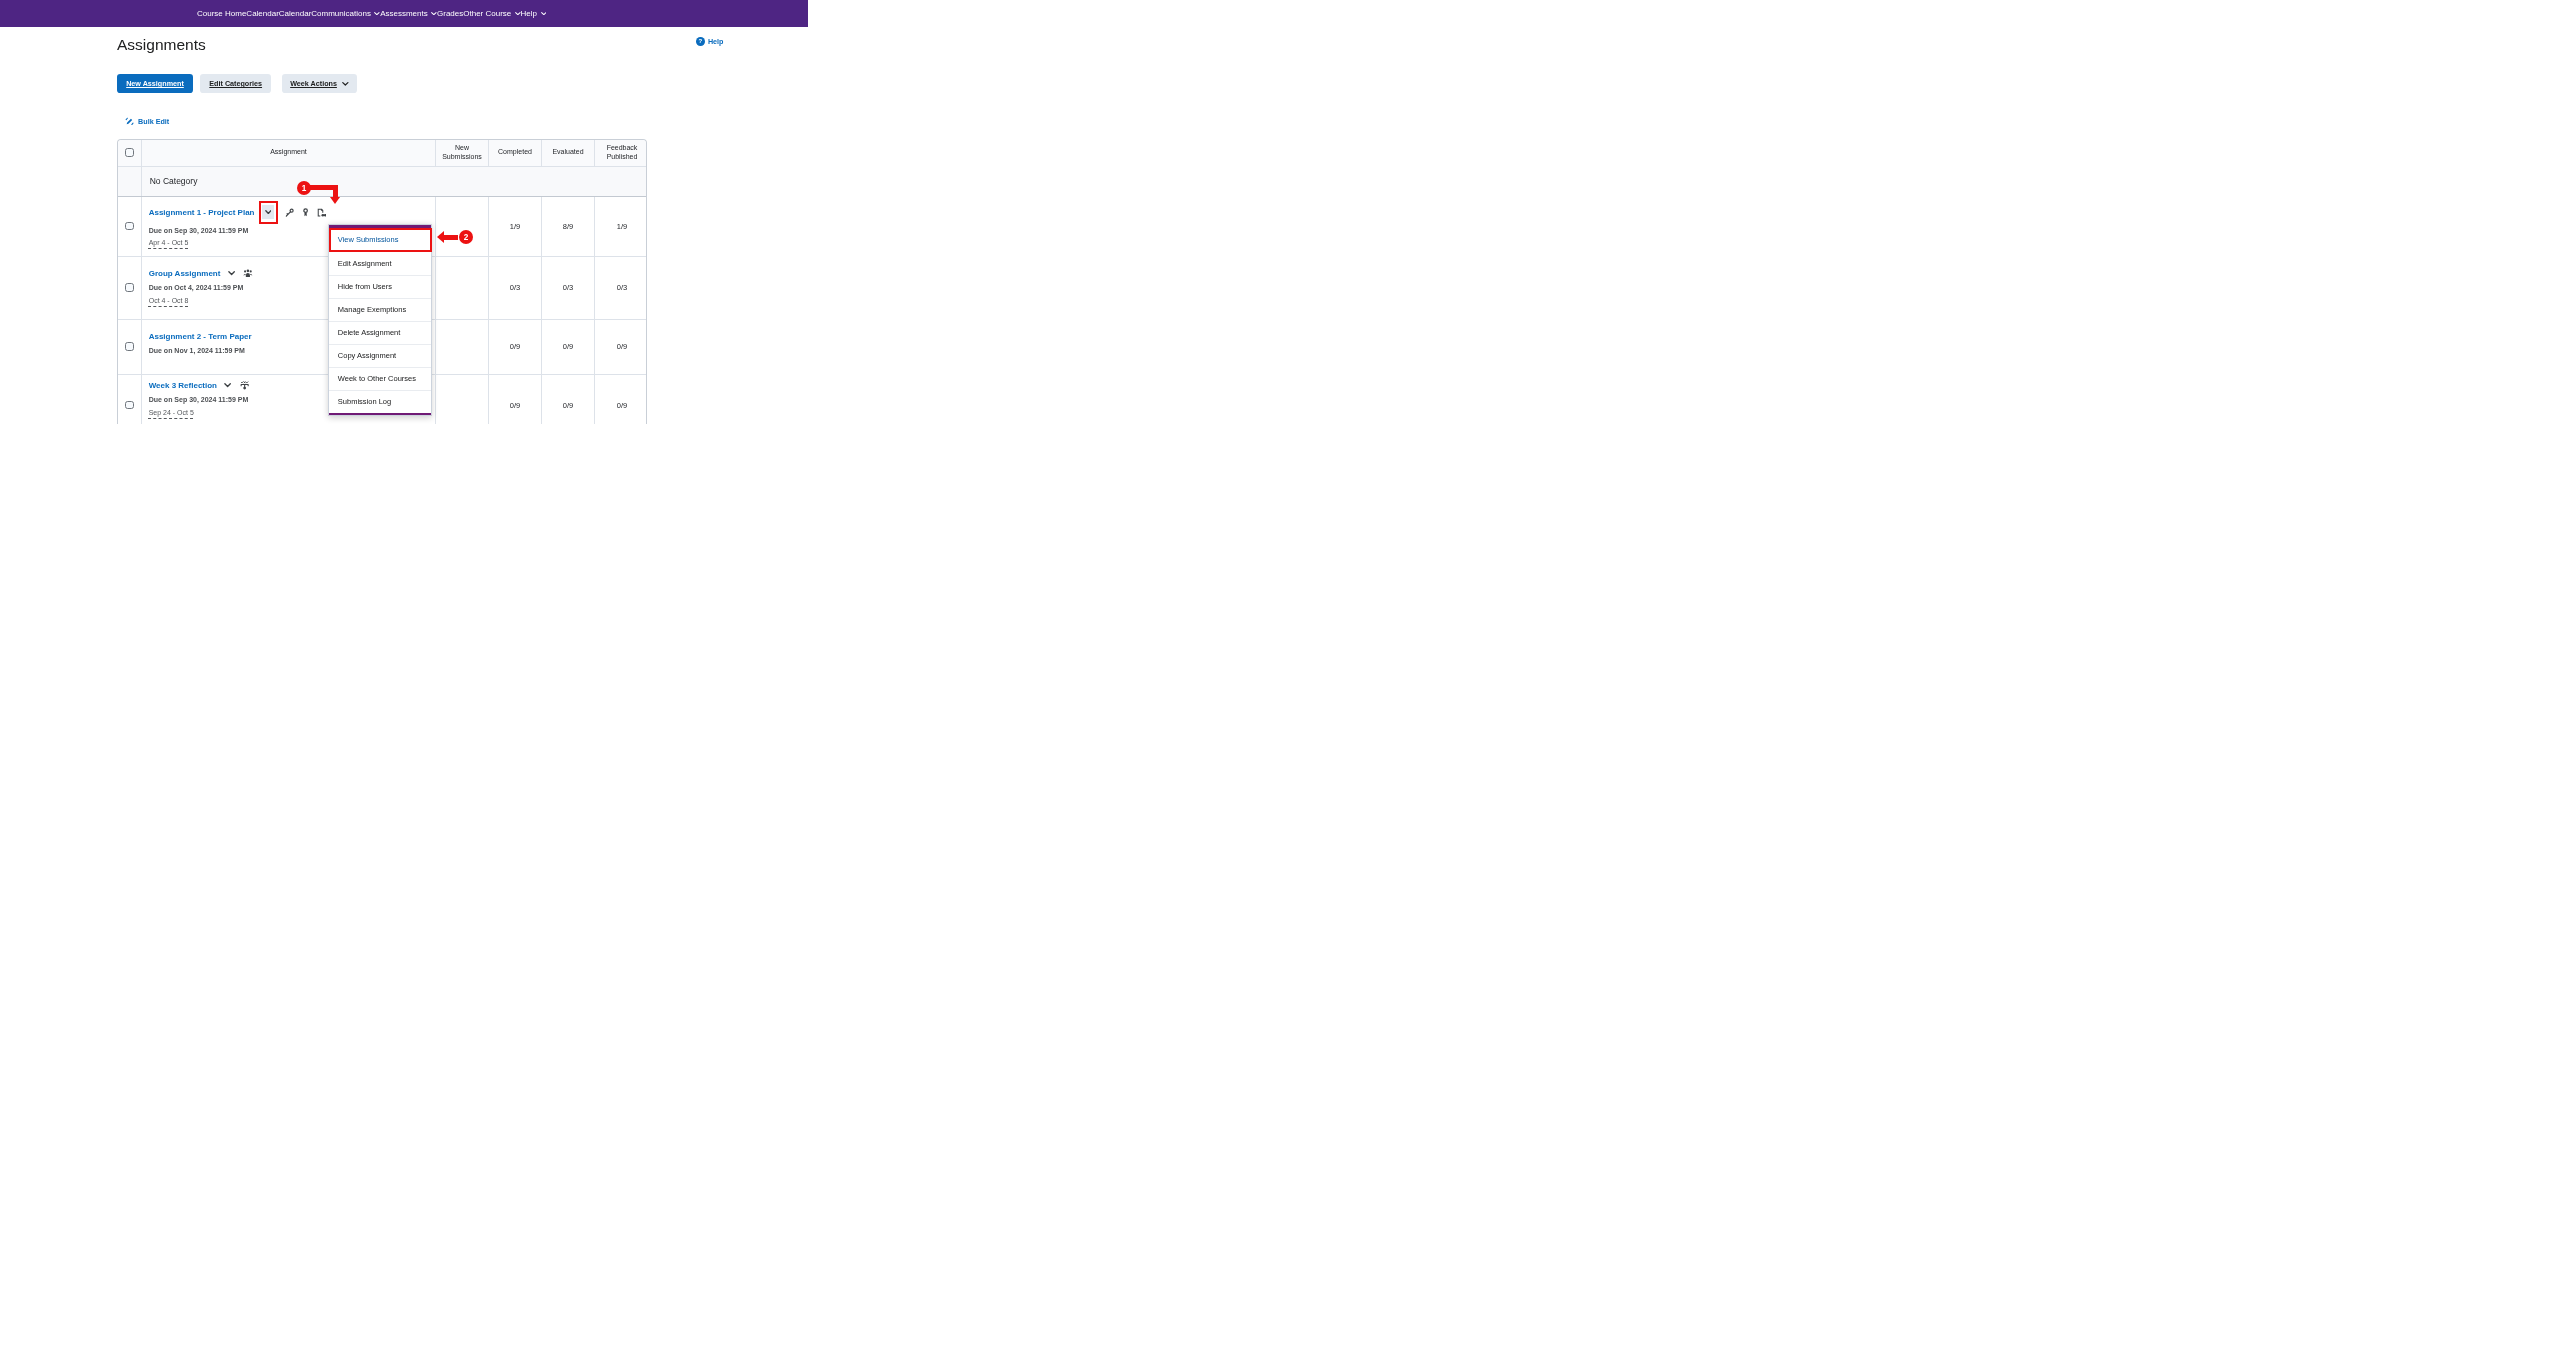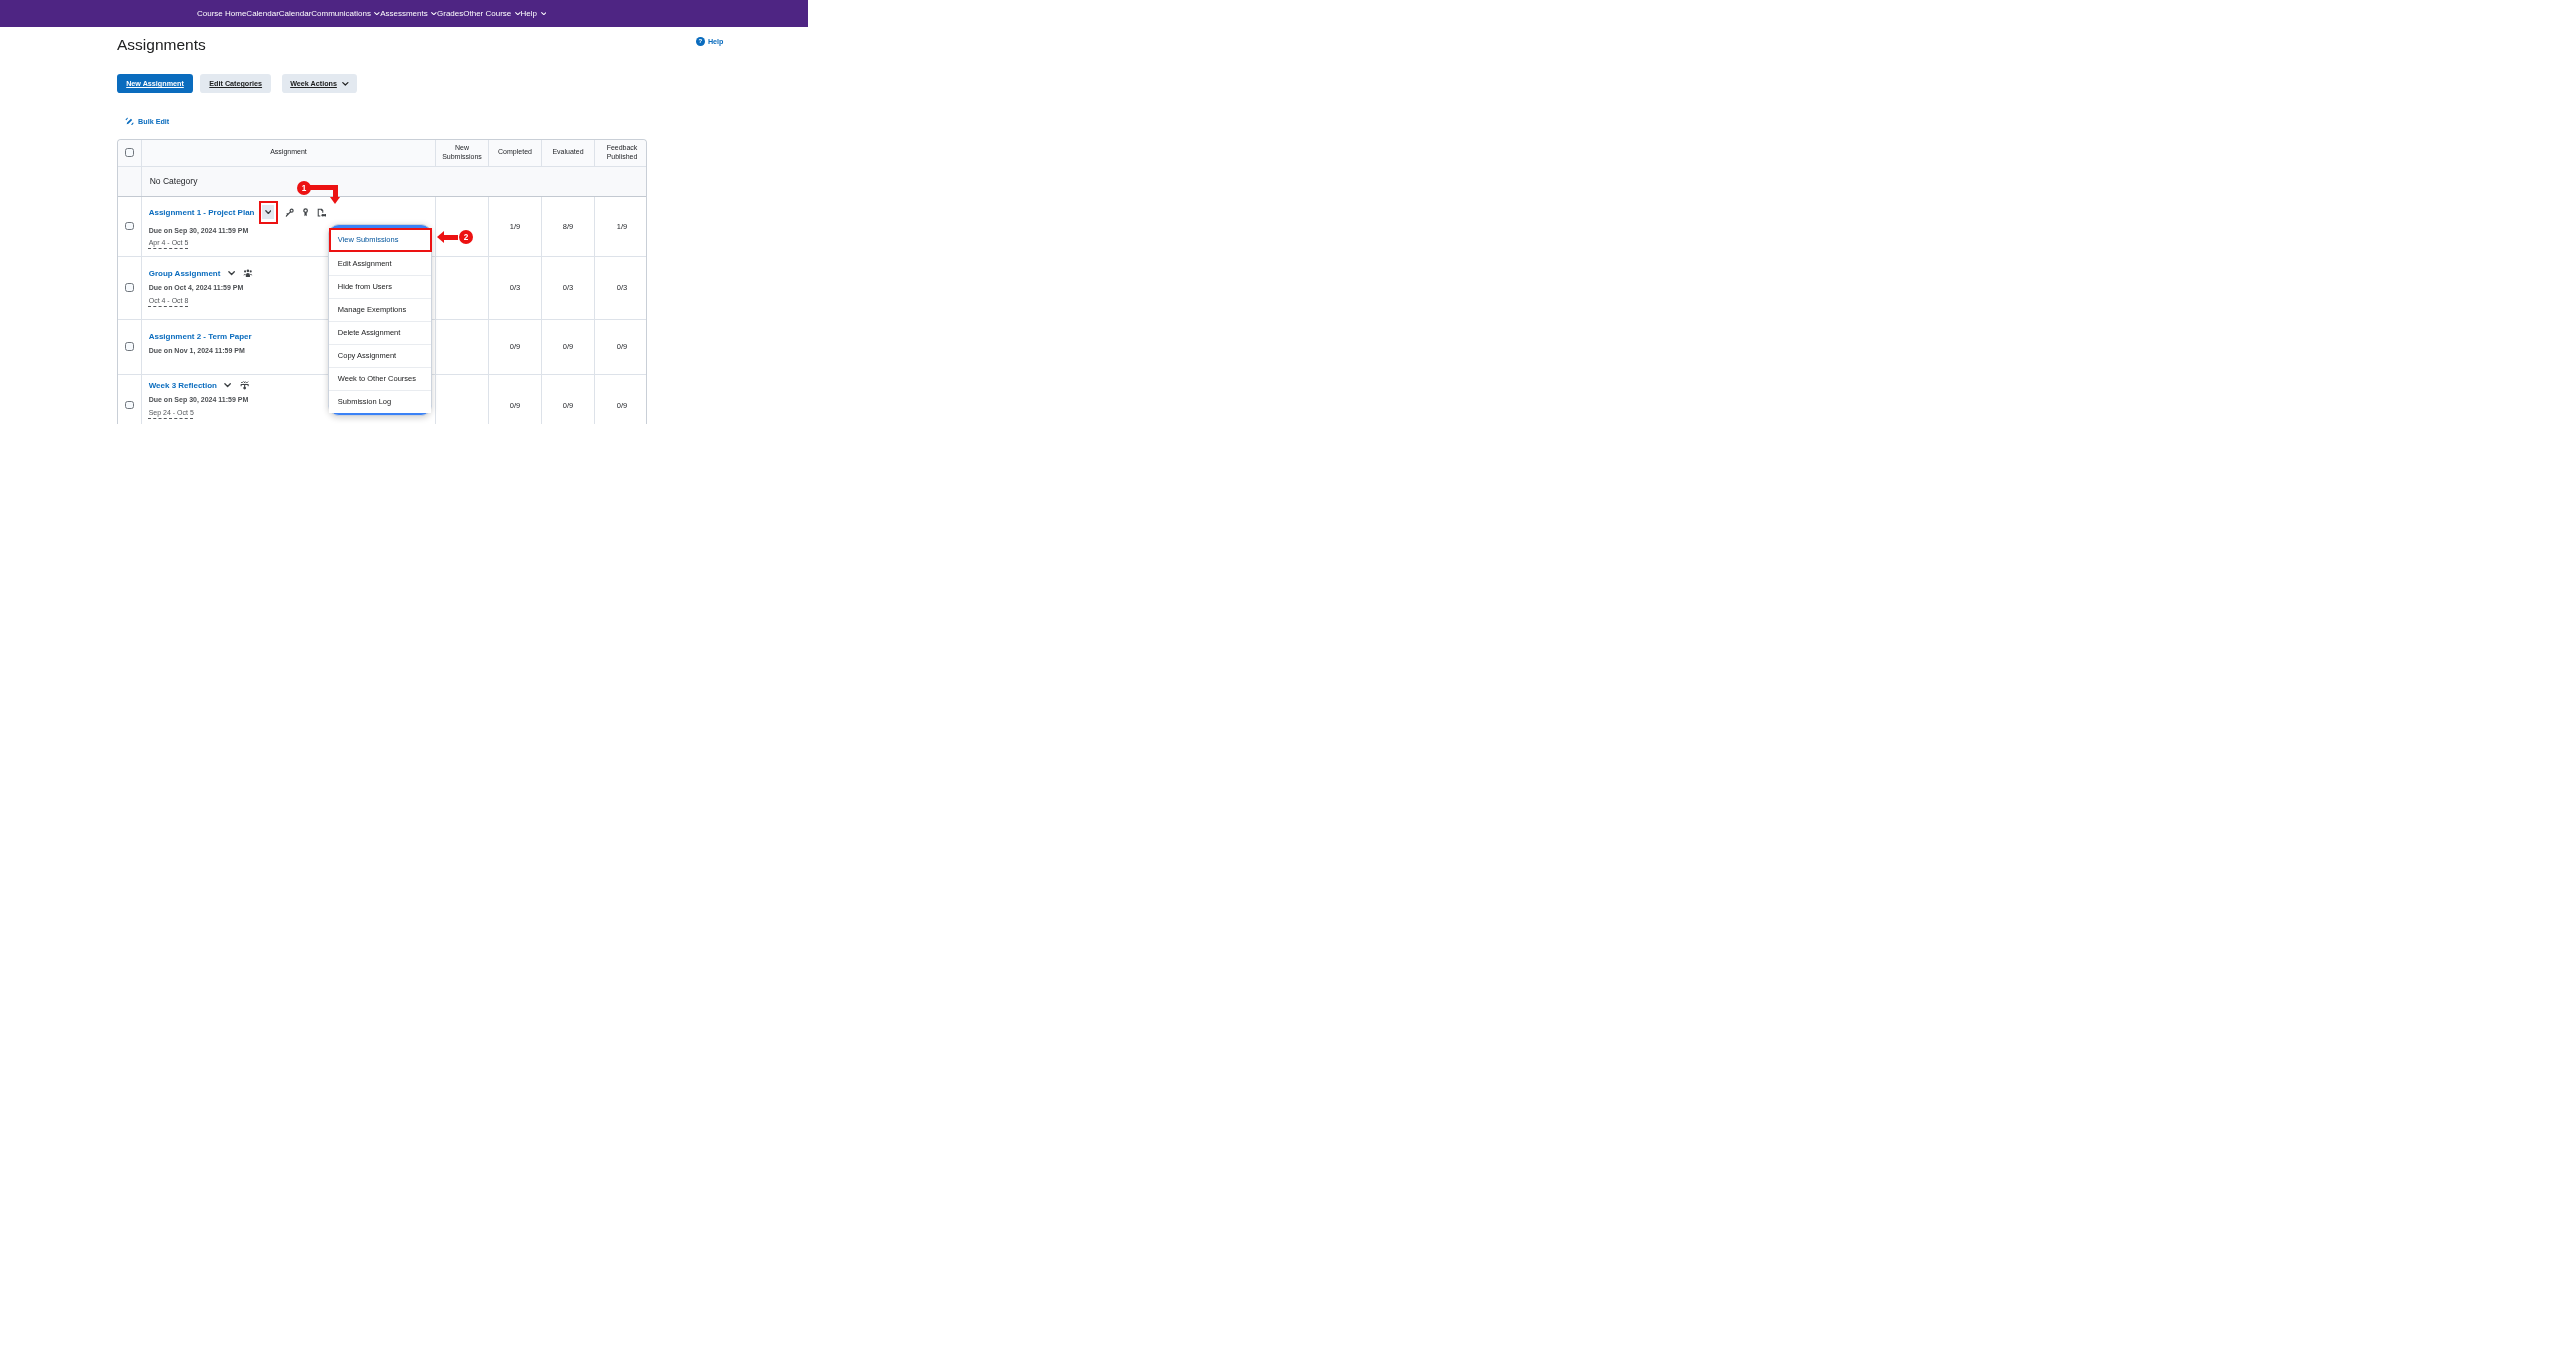--- a/index.html
+++ b/index.html
@@ -67,21 +67,21 @@
   .r4 { height:62px; }
   .r4 .cell.assign { padding-top:6.2px; }
   .r4 .due { margin-top:6.2px; }
   .r4 .range { margin-top:5.7px; }
 
   
   .redbox { width:19px; height:23px; border:2.1px solid #ec1212; margin-left:4.1px; display:inline-flex; align-items:center; justify-content:center; flex:none; }
   .ddbtn { width:11.3px; height:14px; background:#e2e8ef; display:inline-flex; align-items:center; justify-content:center; cursor:pointer; }
 
   
-  .ctx-menu { position:absolute; left:328px; top:224px; width:104px; background:#3b82f6; border:0.5px solid #ccd3dd; border-radius:11px; box-shadow:0 1.5px 6.2px rgba(0,0,0,.18); padding-top:2.6px; padding-bottom:2.1px; z-index:5; }
+  .ctx-menu { position:absolute; left:328px; top:224px; width:104px; background:#701a75; border:0.5px solid #ccd3dd; border-radius:1px; box-shadow:0 1.5px 6.2px rgba(0,0,0,.18); padding-top:2.6px; padding-bottom:2.1px; z-index:5; }
   .ctx-red { border:2.1px solid #ec1212; margin:0 -0.5px; height:24px; display:flex; align-items:stretch; }
   .ctx-item { height:23px; display:flex; align-items:center; padding-left:8.8px; font-size:7.5px; color:#202122; cursor:pointer; background:#fff; }
   .ctx-red .ctx-item { flex:1; height:auto; padding-left:7.2px; color:#00549c; }
   .ctx-item.sep { border-top:0.5px solid #e9ecf0; }
 
   
   .an-circle { position:absolute; width:14px; height:14px; border-radius:50%; background:#ec1212; color:#fff; font-size:8.2px; font-weight:bold; display:flex; align-items:center; justify-content:center; z-index:9; }
   .an-bar { position:absolute; background:#ec1212; z-index:8; }
   .an-tri-down { position:absolute; width:0; height:0; border-left:5.7px solid transparent; border-right:5.7px solid transparent; border-top:7.2px solid #ec1212; z-index:8; }
   .an-tri-left { position:absolute; width:0; height:0; border-top:6.2px solid transparent; border-bottom:6.2px solid transparent; border-right:7.2px solid #ec1212; z-index:8; }

